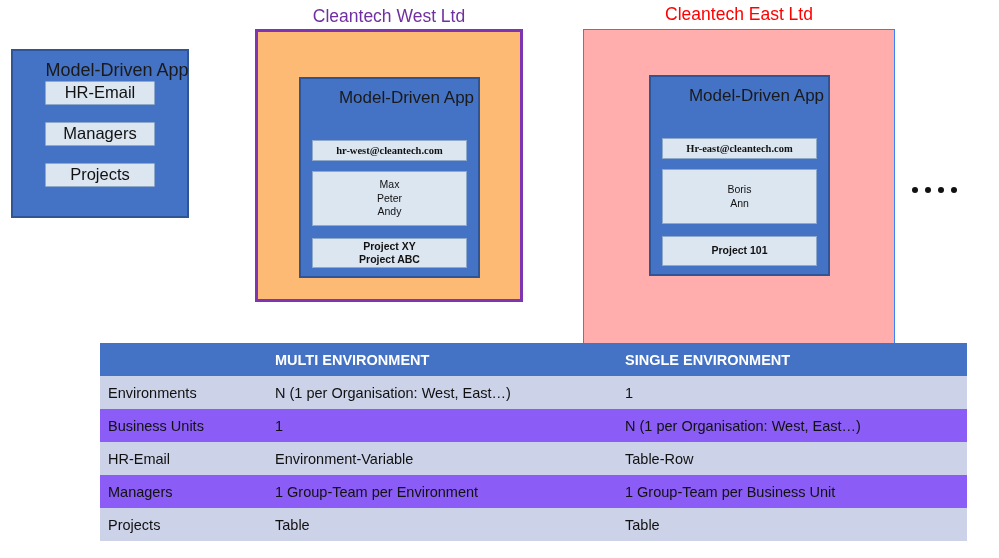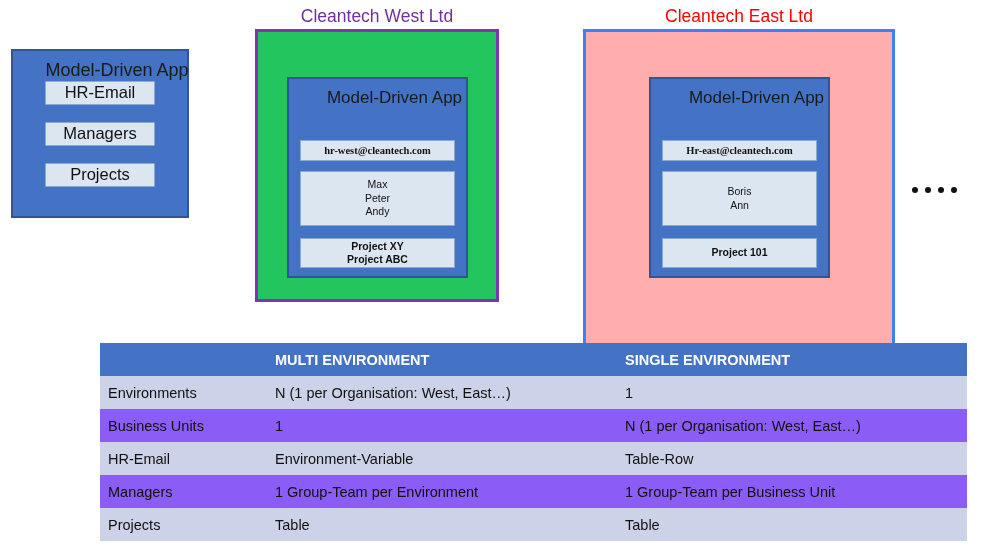--- a/index.html
+++ b/index.html
@@ -97,34 +97,34 @@
     font-size: 10.5px;
     font-weight: bold;
   }
   .org-inner-app .chip.email  { height: 21px; margin-top: 32px; font-family: Liberation Serif, serif; }
   .org-inner-app .chip.people { height: 55px; margin-top: 10px; font-weight: normal; }
   .org-inner-app .chip.projects { height: 30px; margin-top: 12px; }
 
   #org-west {
     left: 255px;
     top: 29px;
-    width: 244px;
+    width: 268px;
     height: 273px;
-    background: #22c55e;
+    background: #fdba74;
     border: 3px solid #7f35b2;
   }
   #org-west .org-title { color: #7030a0; }
 
   #org-east {
     left: 583px;
     top: 29px;
     width: 312px;
     height: 349px;
     background: #ffadad;
-    border: 3px solid #3b82f6;
+    border: 1px solid #3b82f6;
   }
   #org-east .org-title { color: #ff0000; }
 
   
   #more-orgs-ellipsis {
     position: absolute;
     left: 912px;
     top: 187px;
     display: flex;
     gap: 7px;

